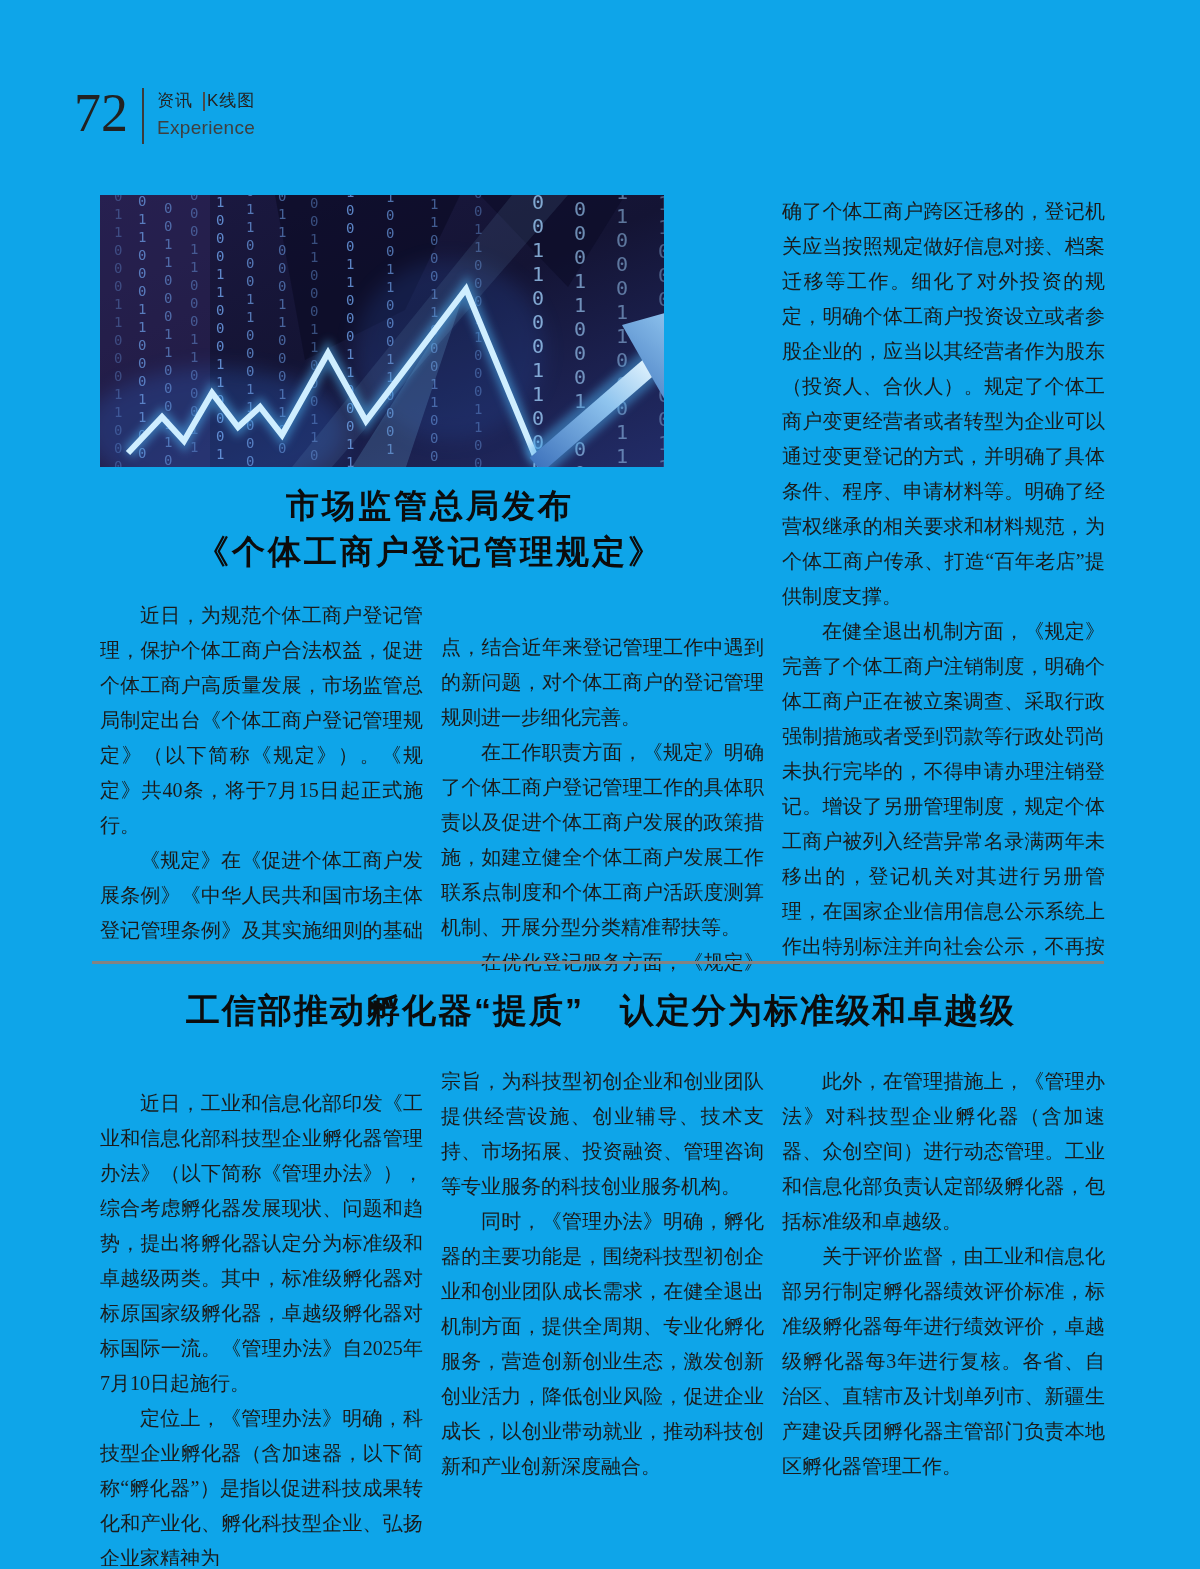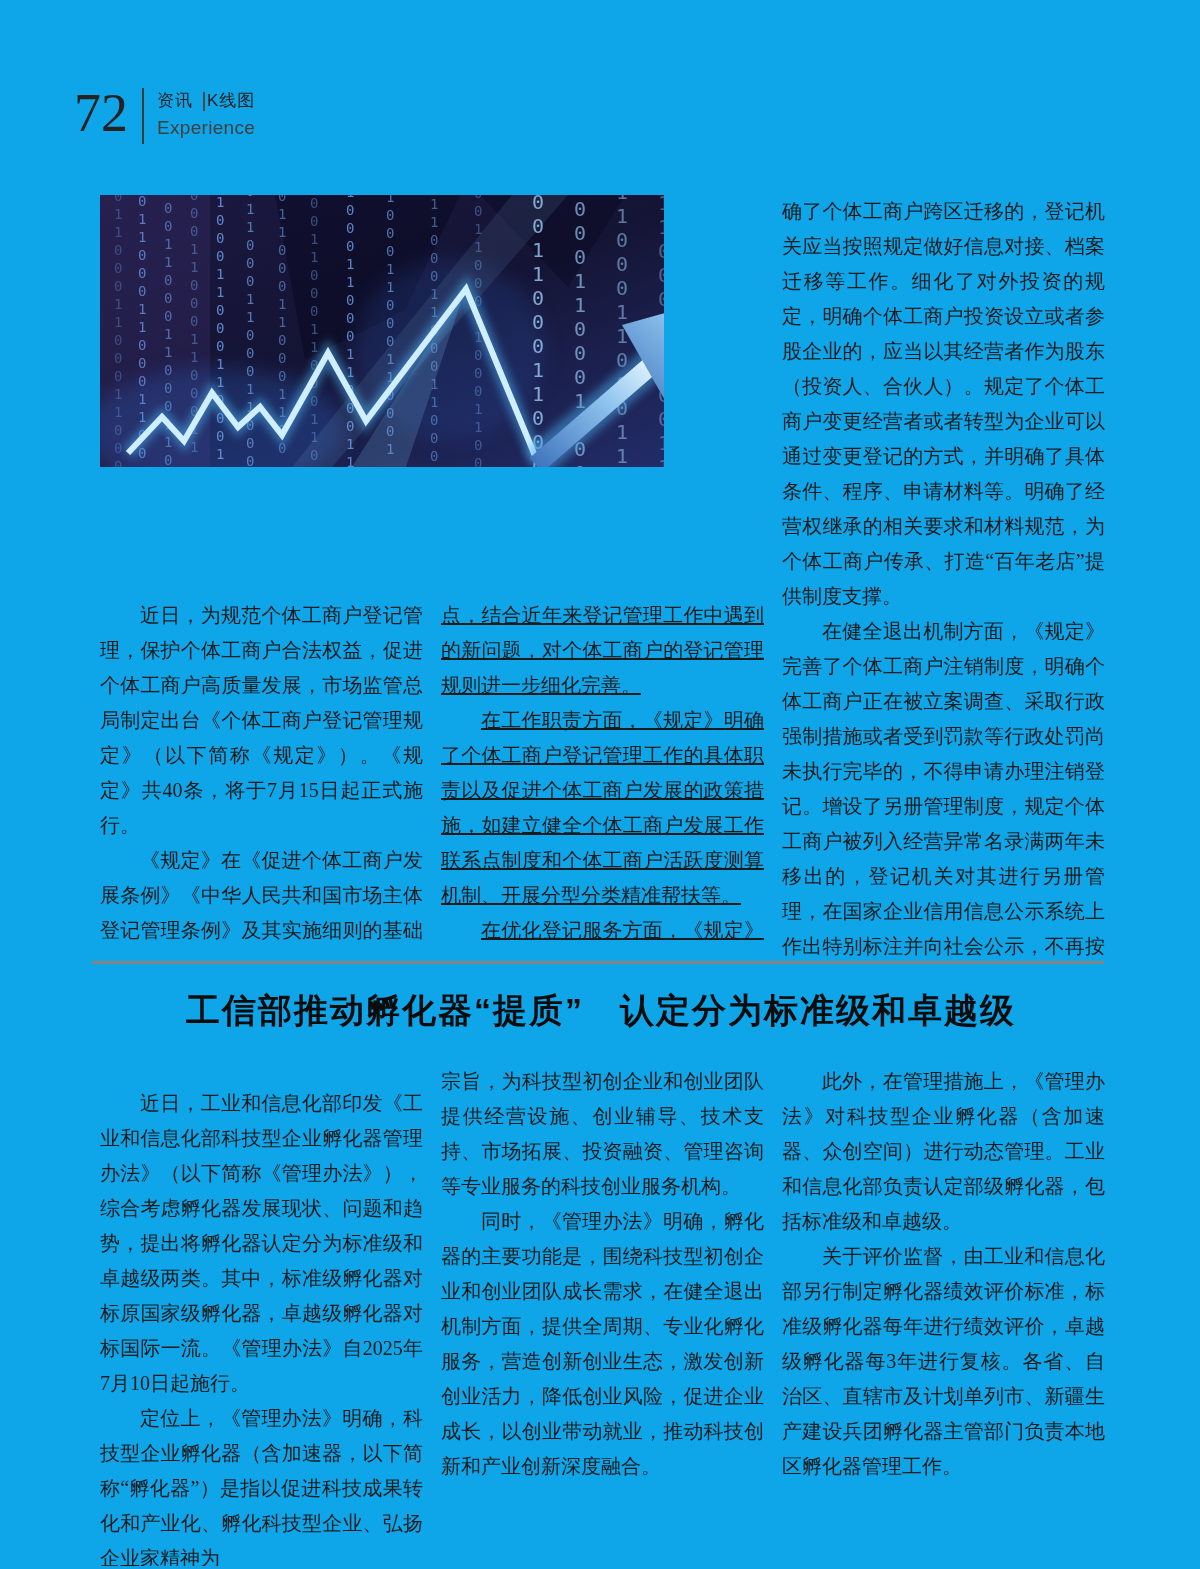--- a/index.html
+++ b/index.html
@@ -23,21 +23,21 @@
   .a1-title{position:absolute;left:100px;top:483px;width:660px;margin:0;text-align:center;
             font-family:"Liberation Sans","DejaVu Sans",sans-serif;font-weight:700;
             font-size:33px;line-height:46px;color:#0c0c0c;letter-spacing:3px;}
   .a1-title .tline{display:block;}
 
   .col{position:absolute;width:323px;text-align:justify;font-size:20px;line-height:35px;overflow:hidden;}
   .para{margin:0;text-indent:2em;}
   .para.cont{text-indent:0;}
 
   .a1c1{left:100px;top:598px;height:356px;}
-  .a1c2{left:441px;top:598px;height:356px;text-decoration:underline;}
+  .a1c2{left:441px;top:630px;height:356px;}
   .a1c3{left:782px;top:194px;height:762px;}
 
   
   .rule{position:absolute;left:92px;top:961px;width:1012px;height:3px;background:#838383;}
   .a2-title{position:absolute;left:95px;top:986px;width:1012px;margin:0;text-align:center;
             font-family:"Liberation Sans","DejaVu Sans",sans-serif;font-weight:700;
             font-size:34px;line-height:48px;color:#0c0c0c;letter-spacing:2px;}
   .a2c1{left:100px;top:1064px;height:480px;margin-top:22px;}
   .a2c2{left:441px;top:1064px;height:480px;}
   .a2c3{left:782px;top:1064px;height:480px;}
@@ -114,20 +114,24 @@
 
       <polyline points="28,258 62,222 84,246 112,198 138,232 160,212 182,240 228,158 266,226 366,94 438,268" fill="none" stroke="#49a8e8" stroke-width="14" opacity="0.55" filter="url(#glow)"></polyline>
       <polyline points="28,258 62,222 84,246 112,198 138,232 160,212 182,240 228,158 266,226 366,94 438,268" fill="none" stroke="#cfeeff" stroke-width="6" stroke-linejoin="miter"></polyline>
 
       <line x1="436" y1="268" x2="560" y2="162" stroke="#49a8e8" stroke-width="32" opacity="0.5" filter="url(#glow)"></line>
       <line x1="436" y1="270" x2="556" y2="166" stroke="url(#arrowGrad)" stroke-width="19"></line>
       <polygon points="650,94 522,130 570,214" fill="url(#arrowGrad)"></polygon>
     </svg>
   </figure>
 
+  <h1 class="a1-title">
+    <span class="tline">市场监管总局发布</span>
+    <span class="tline">《个体工商户登记管理规定》</span>
+  </h1>
 
   <div class="col a1c1">
     <p class="para">近日，为规范个体工商户登记管理，保护个体工商户合法权益，促进个体工商户高质量发展，市场监管总局制定出台《个体工商户登记管理规定》（以下简称《规定》）。《规定》共40条，将于7月15日起正式施行。</p>
     <p class="para">《规定》在《促进个体工商户发展条例》《中华人民共和国市场主体登记管理条例》及其实施细则的基础上，针对个体工商户独特的法律属性和经营特</p>
   </div>
 
   <div class="col a1c2">
     <p class="para cont">点，结合近年来登记管理工作中遇到的新问题，对个体工商户的登记管理规则进一步细化完善。</p>
     <p class="para">在工作职责方面，《规定》明确了个体工商户登记管理工作的具体职责以及促进个体工商户发展的政策措施，如建立健全个体工商户发展工作联系点制度和个体工商户活跃度测算机制、开展分型分类精准帮扶等。</p>
     <p class="para">在优化登记服务方面，《规定》明</p>

